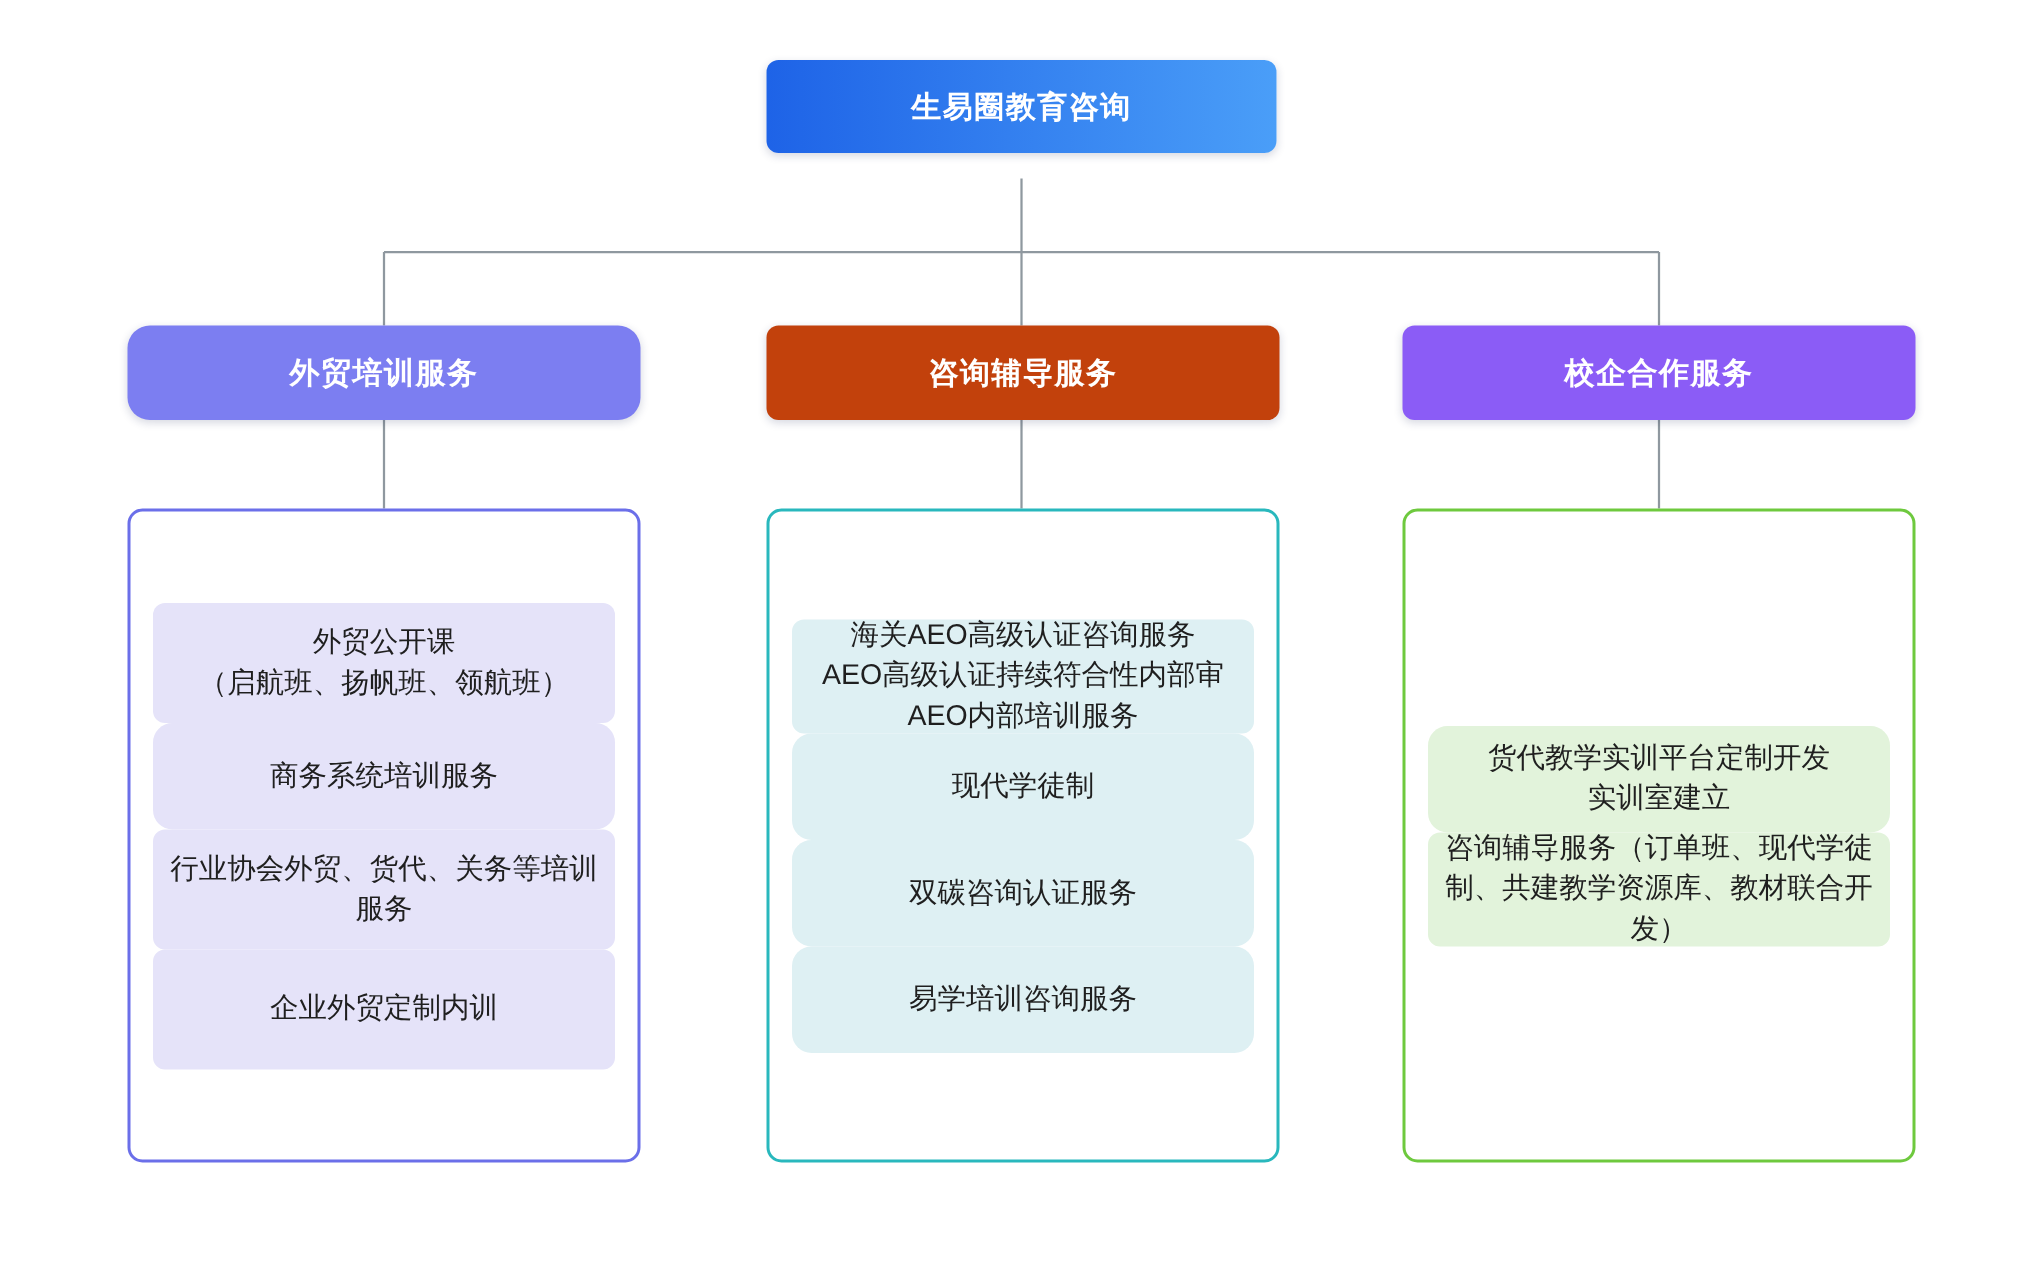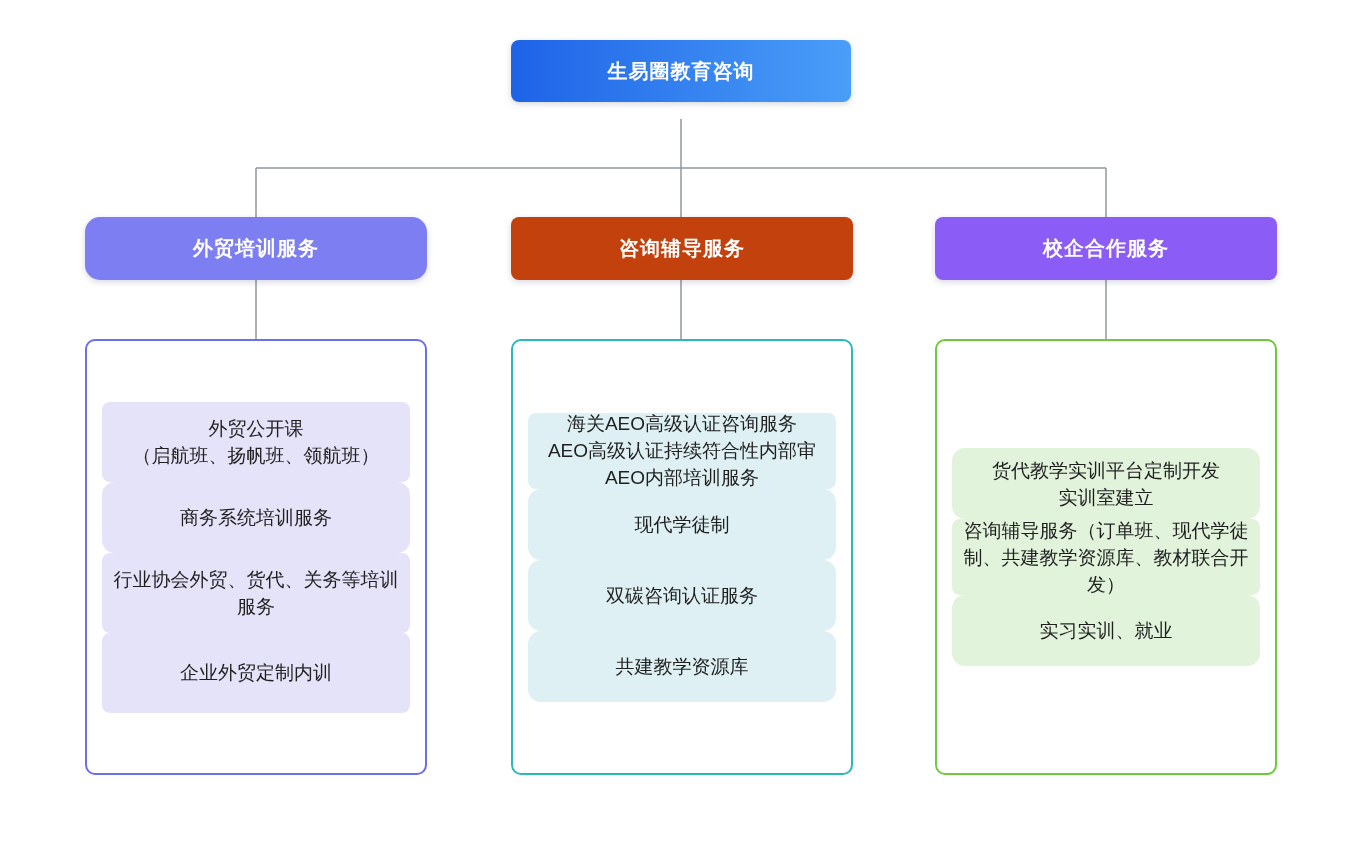--- a/index.html
+++ b/index.html
@@ -126,23 +126,22 @@
     <div class="item h80">行业协会外贸、货代、关务等培训服务</div>
     <div class="item h76">企业外贸定制内训</div>
   </div>
 
   <div class="panel p2">
     <div class="item h100">海关AEO高级认证咨询服务
 AEO高级认证持续符合性内部审
 AEO内部培训服务</div>
     <div class="item h75">现代学徒制</div>
     <div class="item h75">双碳咨询认证服务</div>
-    <div class="item h75">共建教学资源库</div>
+    <div class="item h75">易学培训咨询服务</div>
   </div>
 
   <div class="panel p3">
     <div class="item h75">货代教学实训平台定制开发
 实训室建立</div>
     <div class="item h100">咨询辅导服务（订单班、现代学徒制、共建教学资源库、教材联合开发）</div>
-    <div class="item h75">实习实训、就业</div>
   </div>
 
 </div>
 
 </body></html>

